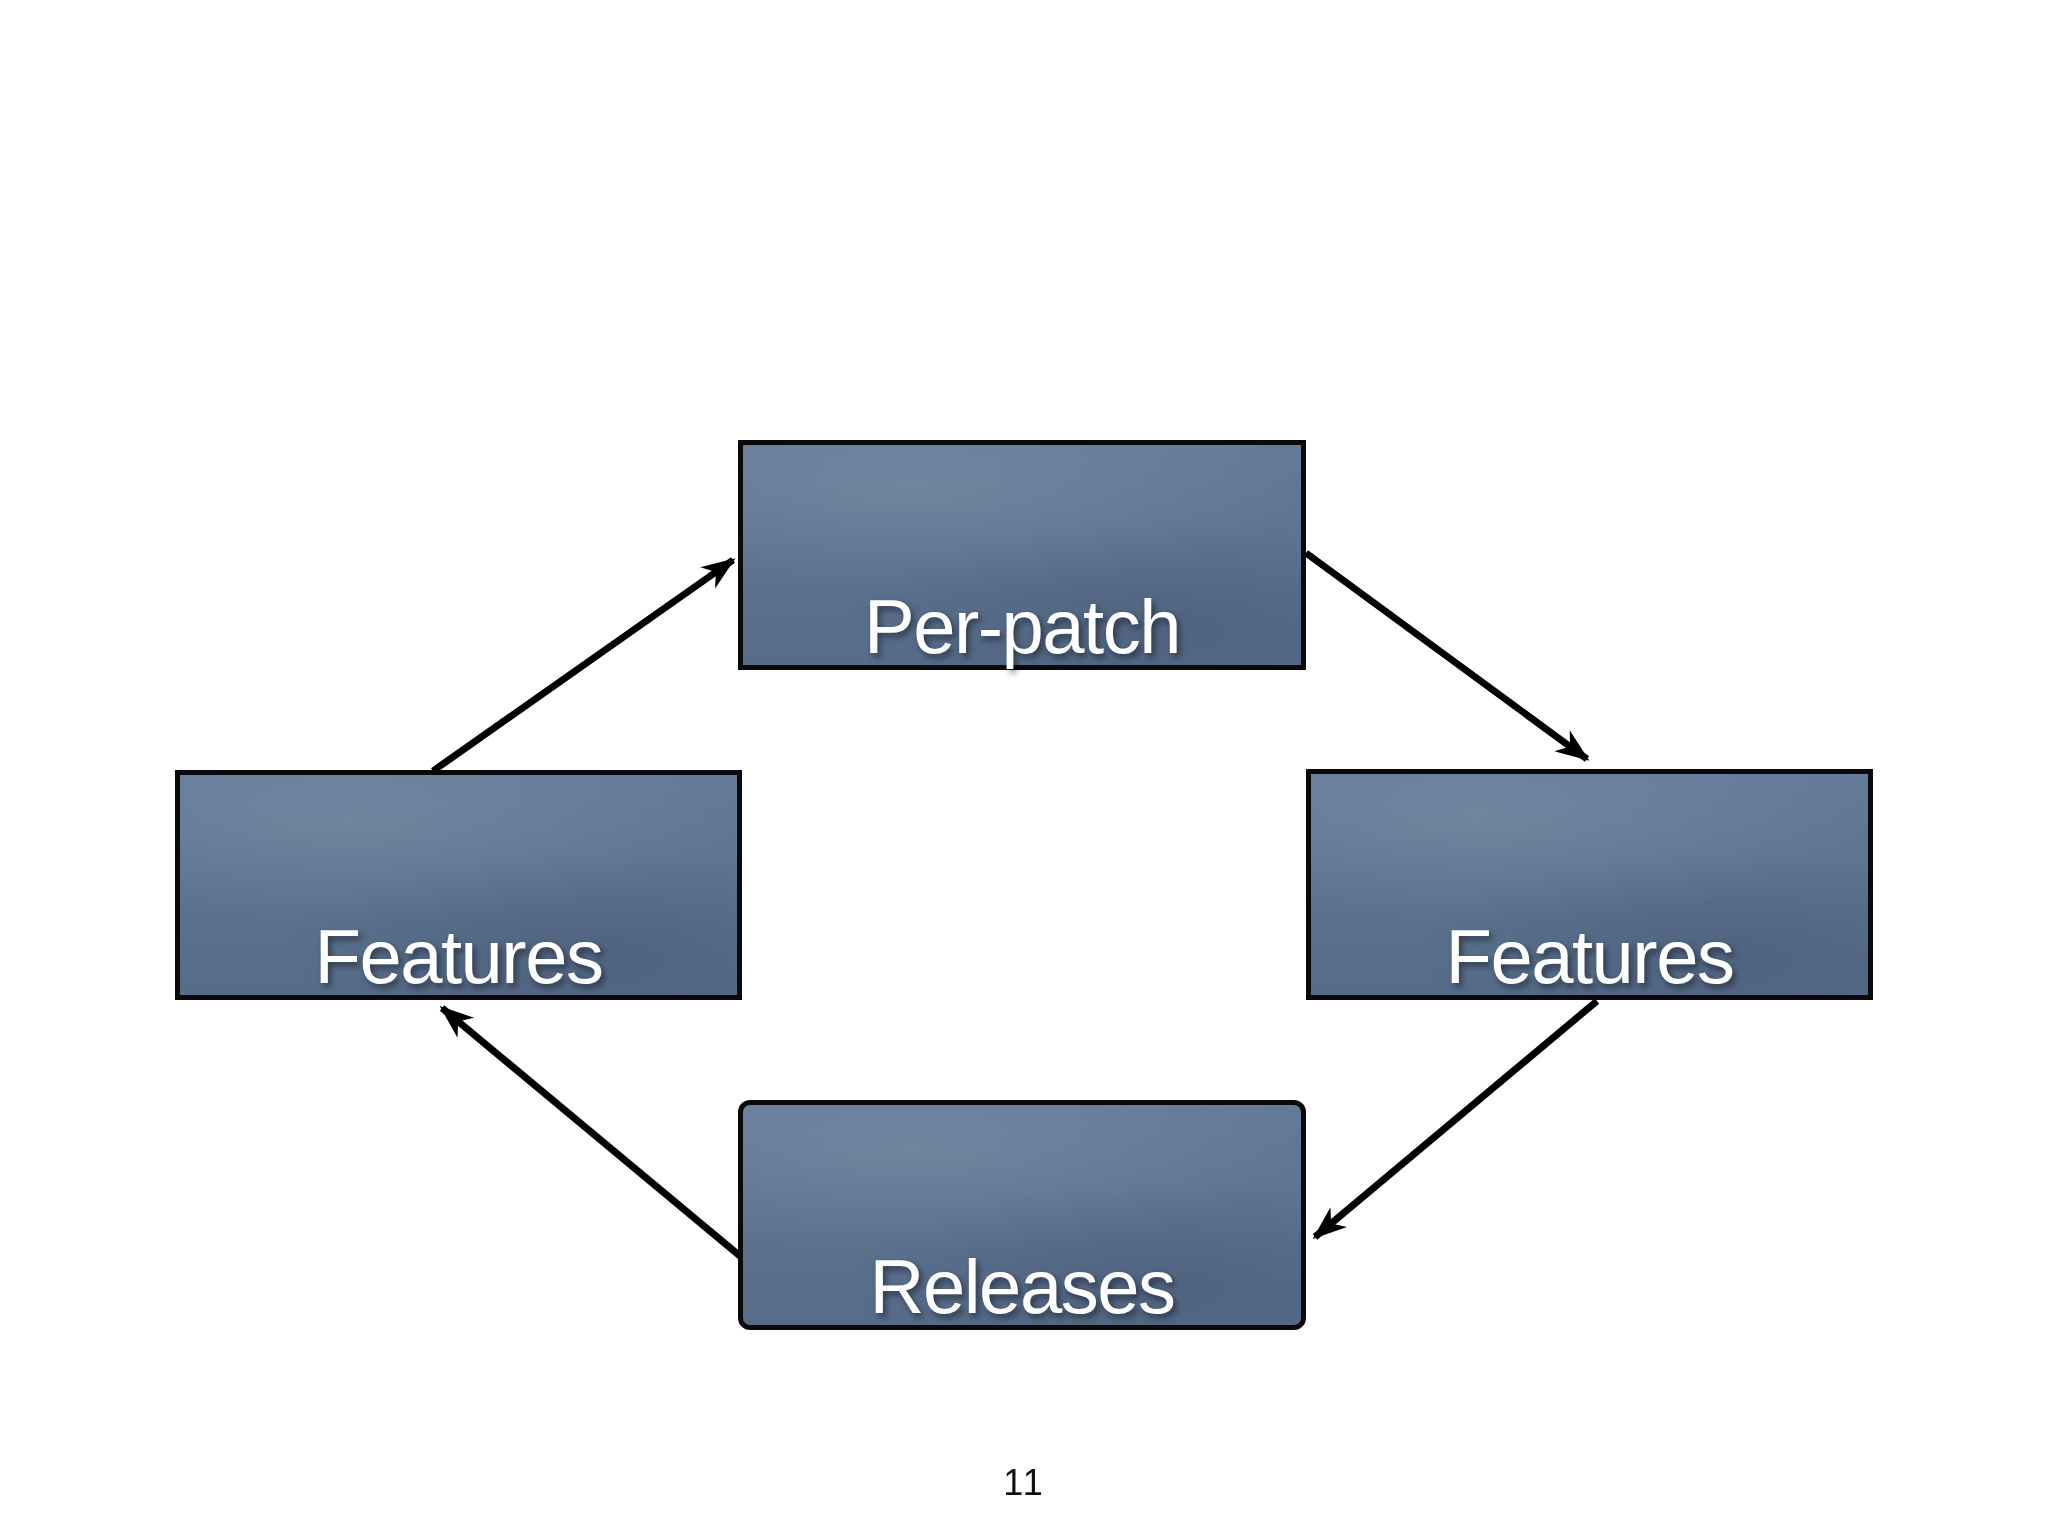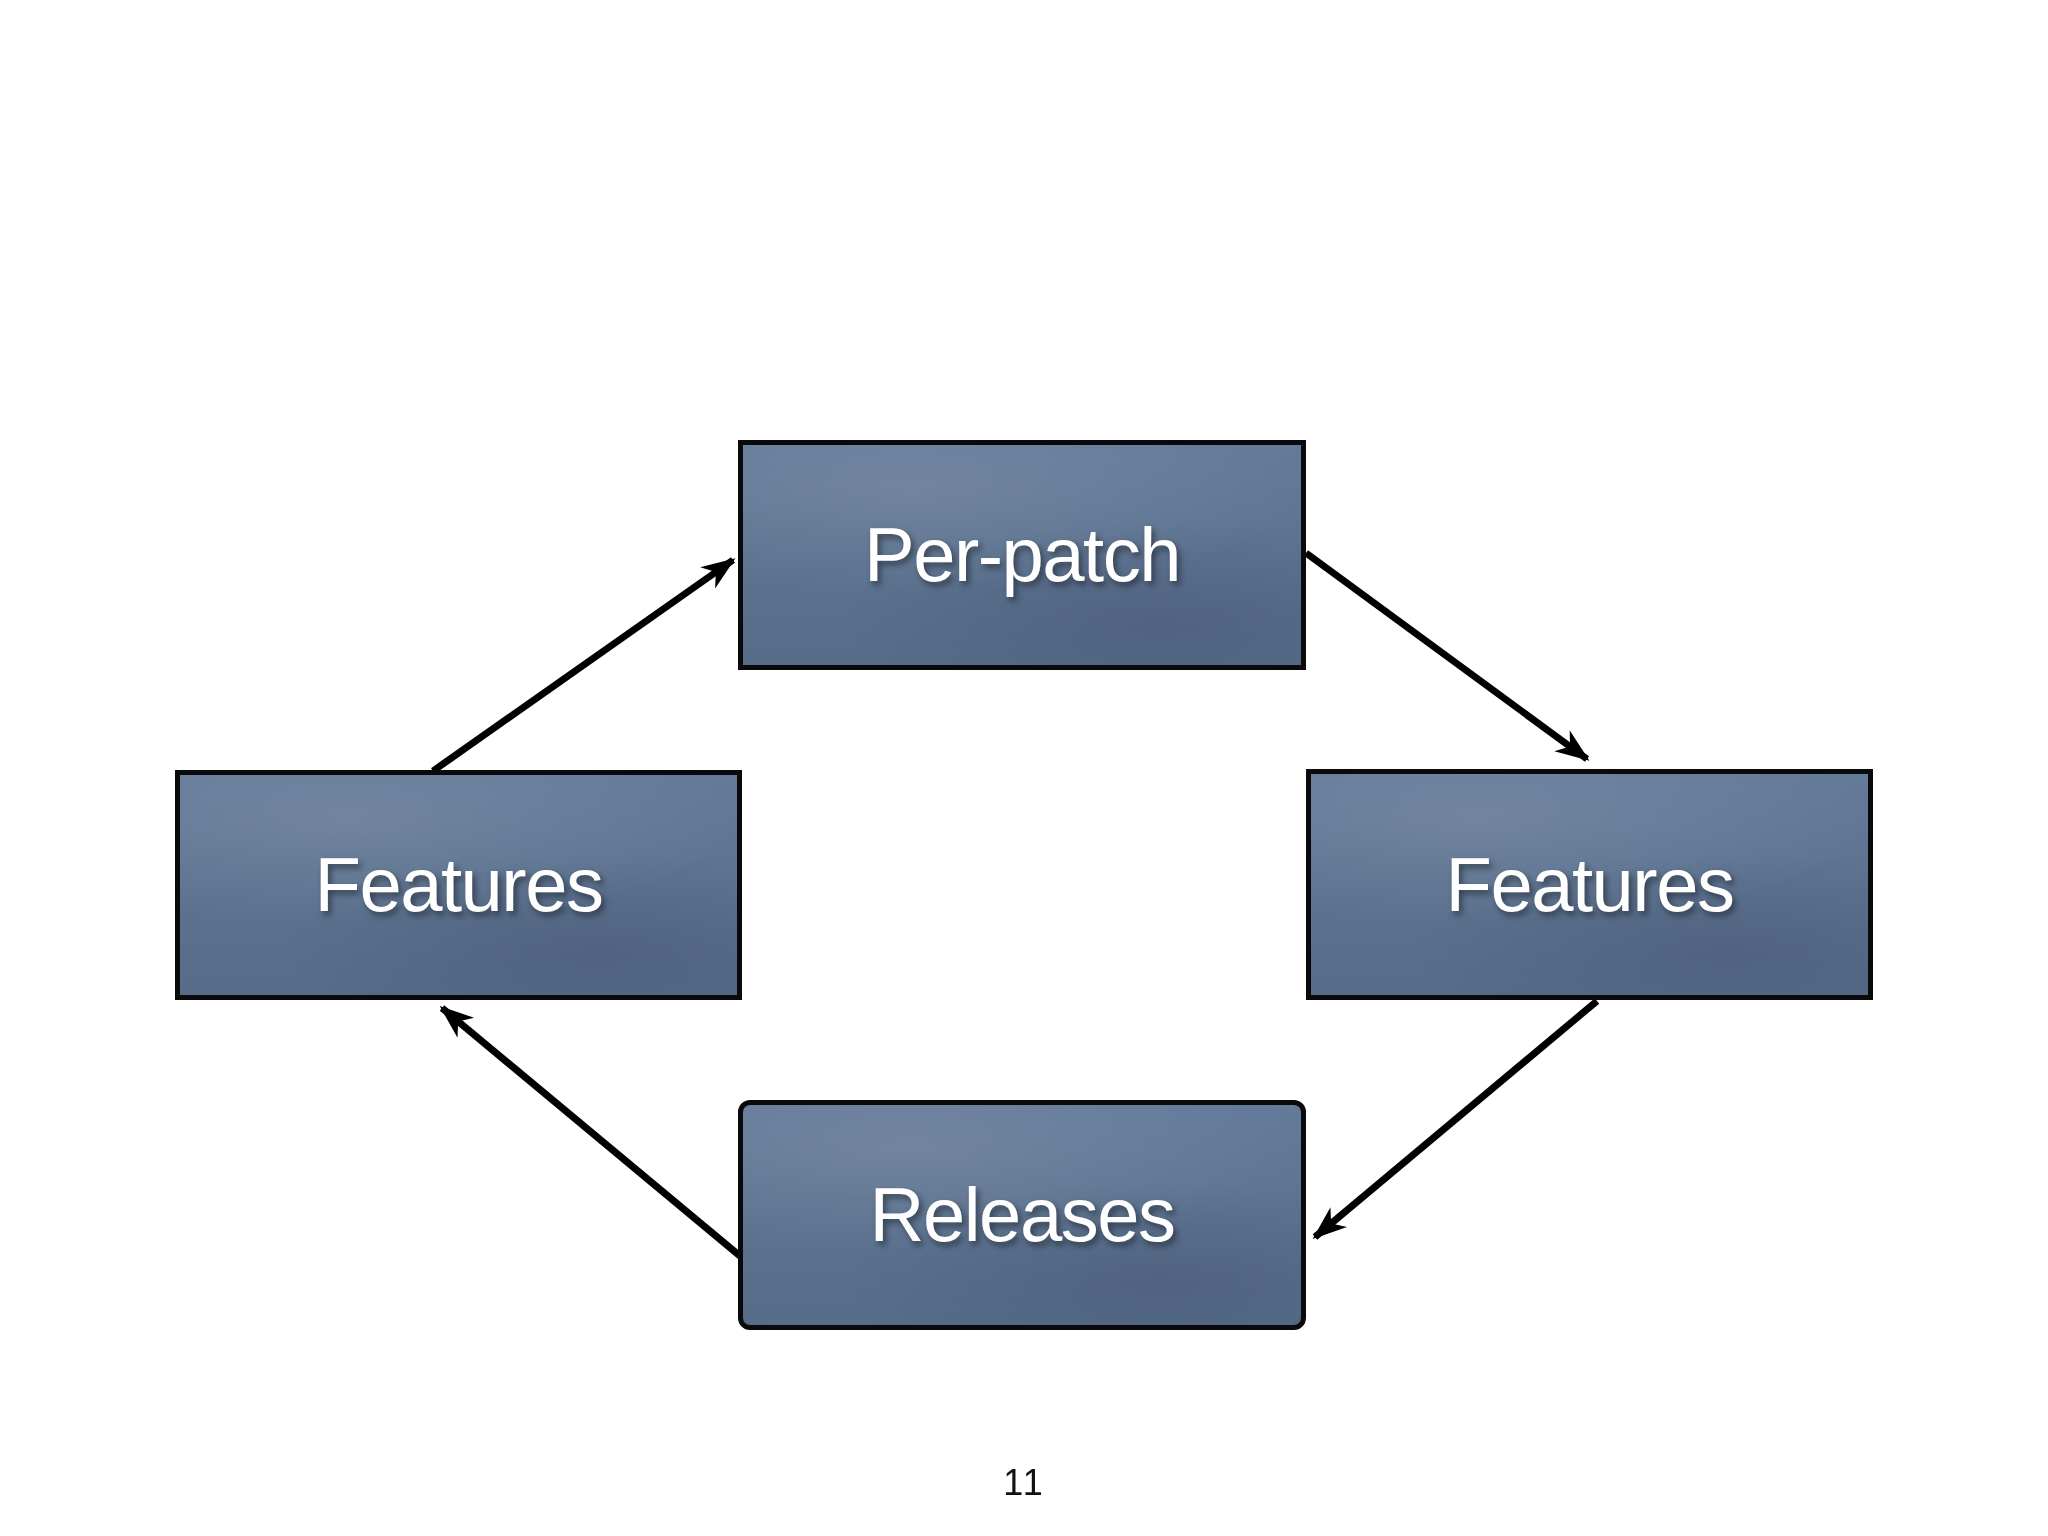--- a/index.html
+++ b/index.html
@@ -24,21 +24,21 @@
   }
   .node {
     position: absolute;
     box-sizing: border-box;
     border: 5px solid #0a0a0a;
     background:
       radial-gradient(ellipse 120% 80% at 30% 20%, rgba(255,255,255,0.10), rgba(255,255,255,0) 60%),
       radial-gradient(ellipse 90% 70% at 75% 80%, rgba(0,0,30,0.10), rgba(0,0,30,0) 65%),
       linear-gradient(180deg, #647a99 0%, #5d7390 45%, #566c89 100%);
     display: flex;
-    align-items: center;
+    align-items: flex-end;
     justify-content: center;
   }
   .node .label {
     color: #ffffff;
     font-size: 76px;
     letter-spacing: -1.5px;
     line-height: 1;
     text-shadow: 3px 4px 6px rgba(0,0,0,0.45);
     white-space: nowrap;
   }

